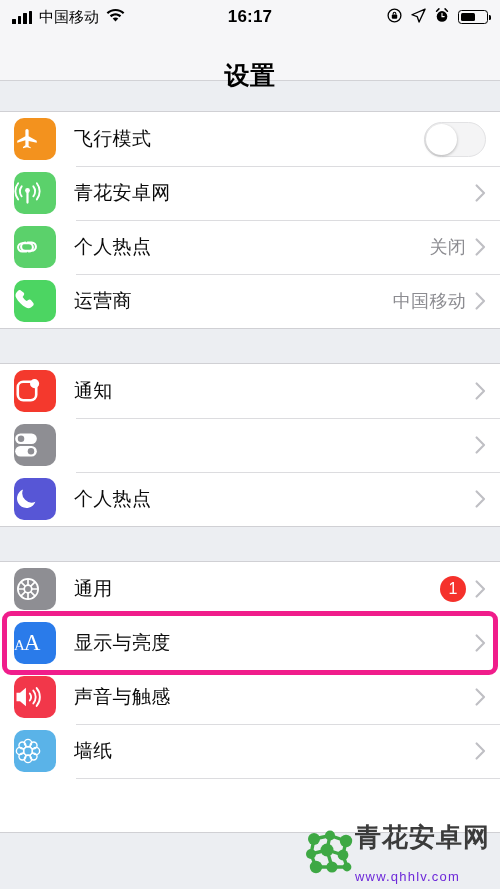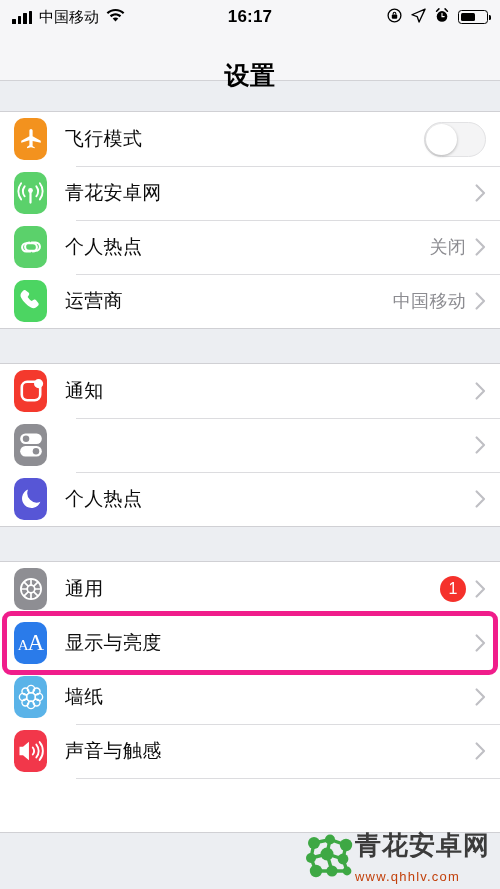--- a/index.html
+++ b/index.html
@@ -53,22 +53,22 @@
   .group{ background:#ffffff; border-top:.5px solid #d0d0d4; border-bottom:.5px solid #d0d0d4; }
 
   .row{
     display:flex; align-items:center; height:54px; padding-left:14px; background:#fff;
     position:relative;
   }
   .row + .row::before{
     content:""; position:absolute; left:76px; right:0; top:0; height:.5px; background:#dcdcdf;
   }
   .icon{
-    width:33px; height:42px; border-radius:10px; flex:none;
-    display:flex; align-items:center; justify-content:center;
+    width:42px; height:42px; border-radius:10px; flex:none;
+    display:flex; align-items:center; justify-content:flex-start;
     color:#fff; position:relative; overflow:hidden;
   }
   .icon svg{ display:block; }
   .label{ font-size:19px; color:#0b0b0b; margin-left:18px; white-space:nowrap; letter-spacing:.3px; }
   .right{ margin-left:auto; display:flex; align-items:center; gap:9px; padding-right:14px; }
   .value{ font-size:18px; color:#8c8c91; letter-spacing:.3px; }
   .chev{ width:11px; height:18px; flex:none; }
   .chev svg{ display:block; }
   .badge{
     min-width:26px; height:26px; padding:0 7px; border-radius:13px; background:#f5312b;
@@ -92,21 +92,21 @@
     border:5px solid #f01d8b; border-radius:9px; pointer-events:none; z-index:5;
   }
 
   
   .watermark{
     position:absolute; right:10px; bottom:6px; display:flex; align-items:center; 
     z-index:9;
   }
   .wm-text{ display:flex; flex-direction:column; line-height:1; }
   .wm-cn{ font-size:26px; font-weight:700; color:#3b3b3b; letter-spacing:1px; }
-  .wm-url{ font-size:13px; color:#c2410c; letter-spacing:1.2px; margin-top:12px; }
+  .wm-url{ font-size:13px; color:#6d28d9; letter-spacing:1.2px; margin-top:20px; }
 </style>
 </head>
 <body>
 
 <div id="screen">
 
   <div class="statusbar">
     <div class="sb-left">
       <span class="bars">
           <i></i>
@@ -310,54 +310,54 @@
               <span class="chev">
                 <svg width="11" height="18" viewBox="0 0 11 18">
                   <path d="M1.6 1.4 9 9l-7.4 7.6" fill="none" stroke="#bfbfc4" stroke-width="2.1" stroke-linecap="round" stroke-linejoin="round"></path>
                 </svg>
               </span>
             </span>
           </div>
           <div class="hl-box"></div>
         </div>
         <div class="row">
+          <span class="icon" style="background:#f2374a;">
+            <svg width="27" height="24" viewBox="0 0 26 22">
+              <path fill="#fff" d="M11.5 2.2 5.8 6.8H2.4v8.4h3.4l5.7 4.6z"></path>
+              <g fill="none" stroke="#fff" stroke-width="1.8" stroke-linecap="round">
+                <path d="M15.2 7.6a5.6 5.6 0 0 1 0 6.8M18.6 4.8a9.6 9.6 0 0 1 0 12.4M21.8 2.4a13.4 13.4 0 0 1 0 17.2"></path>
+              </g>
+            </svg>
+          </span>
+          <span class="label">声音与触感</span>
+          <span class="right">
+            <span class="chev">
+              <svg width="11" height="18" viewBox="0 0 11 18">
+                <path d="M1.6 1.4 9 9l-7.4 7.6" fill="none" stroke="#bfbfc4" stroke-width="2.1" stroke-linecap="round" stroke-linejoin="round"></path>
+              </svg>
+            </span>
+          </span>
+        </div>
+        <div class="row">
           <span class="icon" style="background:#5ab3e8;">
             <svg width="28" height="28" viewBox="0 0 26 26">
               <g fill="none" stroke="#fff" stroke-width="1.3">
                 <circle cx="13" cy="13" r="4"></circle>
                 <circle cx="13" cy="5.6" r="3.4"></circle>
                 <circle cx="13" cy="20.4" r="3.4"></circle>
                 <circle cx="5.6" cy="13" r="3.4"></circle>
                 <circle cx="20.4" cy="13" r="3.4"></circle>
                 <circle cx="7.8" cy="7.8" r="3.2"></circle>
                 <circle cx="18.2" cy="7.8" r="3.2"></circle>
                 <circle cx="7.8" cy="18.2" r="3.2"></circle>
                 <circle cx="18.2" cy="18.2" r="3.2"></circle>
               </g>
             </svg>
           </span>
           <span class="label">墙纸</span>
-          <span class="right">
-            <span class="chev">
-              <svg width="11" height="18" viewBox="0 0 11 18">
-                <path d="M1.6 1.4 9 9l-7.4 7.6" fill="none" stroke="#bfbfc4" stroke-width="2.1" stroke-linecap="round" stroke-linejoin="round"></path>
-              </svg>
-            </span>
-          </span>
-        </div>
-        <div class="row">
-          <span class="icon" style="background:#f2374a;">
-            <svg width="27" height="24" viewBox="0 0 26 22">
-              <path fill="#fff" d="M11.5 2.2 5.8 6.8H2.4v8.4h3.4l5.7 4.6z"></path>
-              <g fill="none" stroke="#fff" stroke-width="1.8" stroke-linecap="round">
-                <path d="M15.2 7.6a5.6 5.6 0 0 1 0 6.8M18.6 4.8a9.6 9.6 0 0 1 0 12.4M21.8 2.4a13.4 13.4 0 0 1 0 17.2"></path>
-              </g>
-            </svg>
-          </span>
-          <span class="label">声音与触感</span>
           <span class="right">
             <span class="chev">
               <svg width="11" height="18" viewBox="0 0 11 18">
                 <path d="M1.6 1.4 9 9l-7.4 7.6" fill="none" stroke="#bfbfc4" stroke-width="2.1" stroke-linecap="round" stroke-linejoin="round"></path>
               </svg>
             </span>
           </span>
         </div>
         <div class="row"></div>
       </div>

